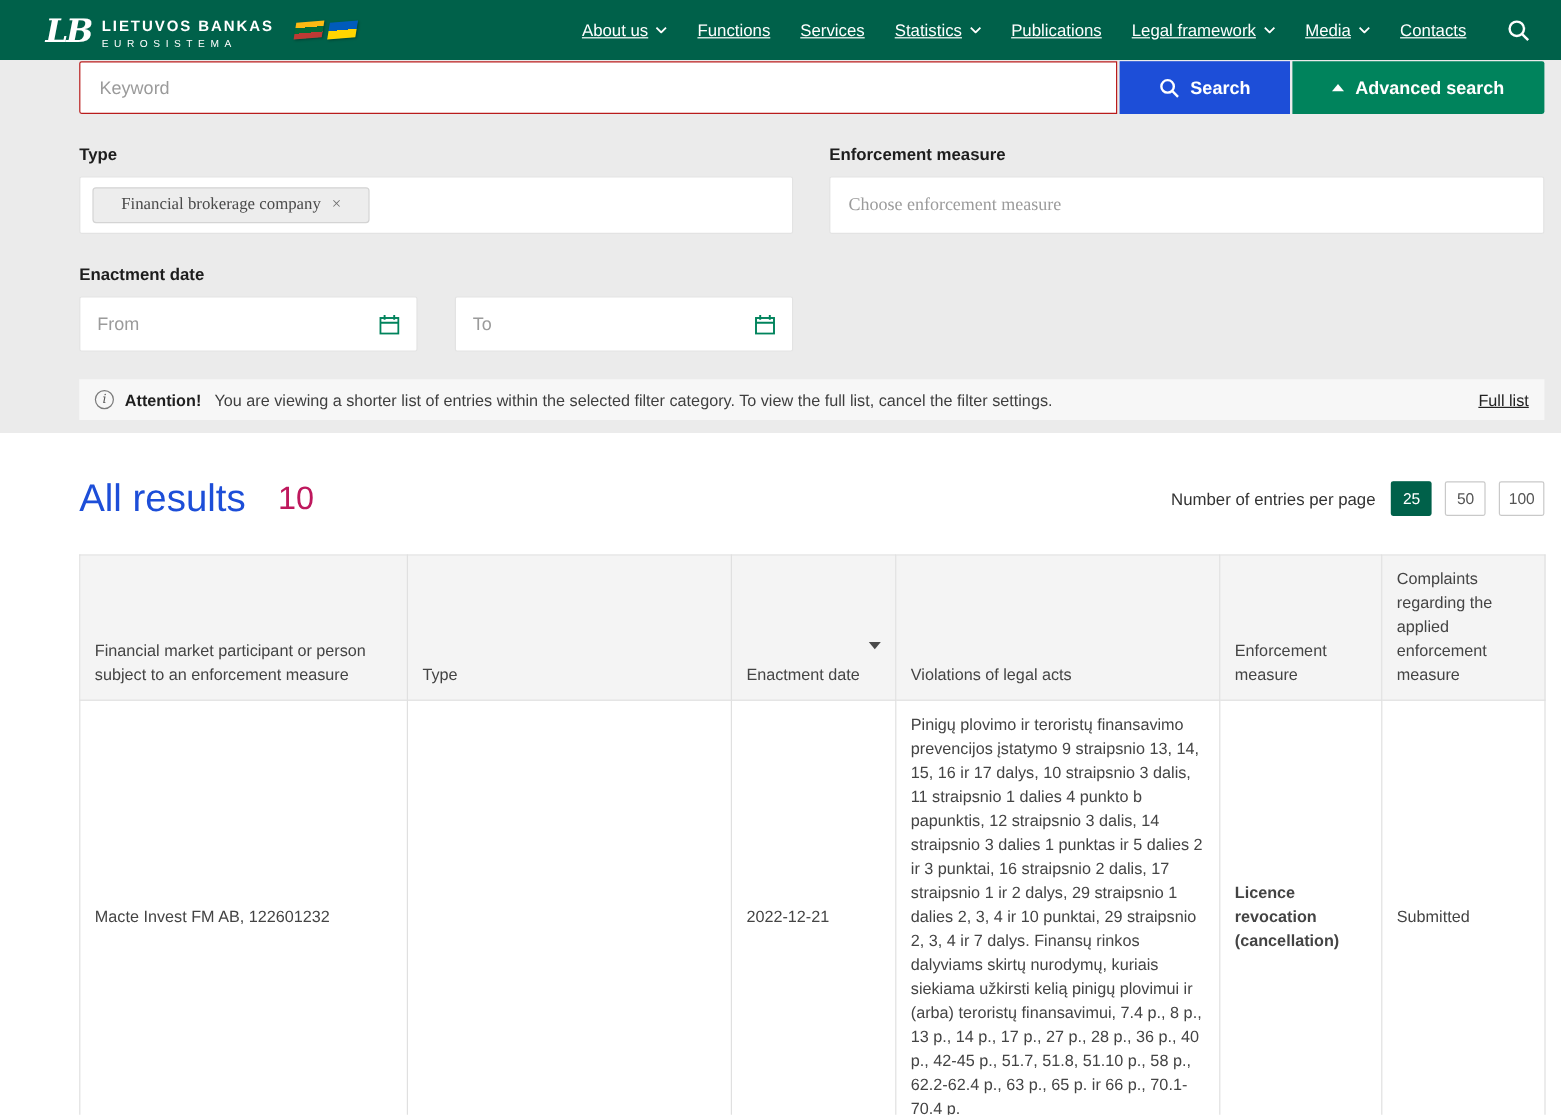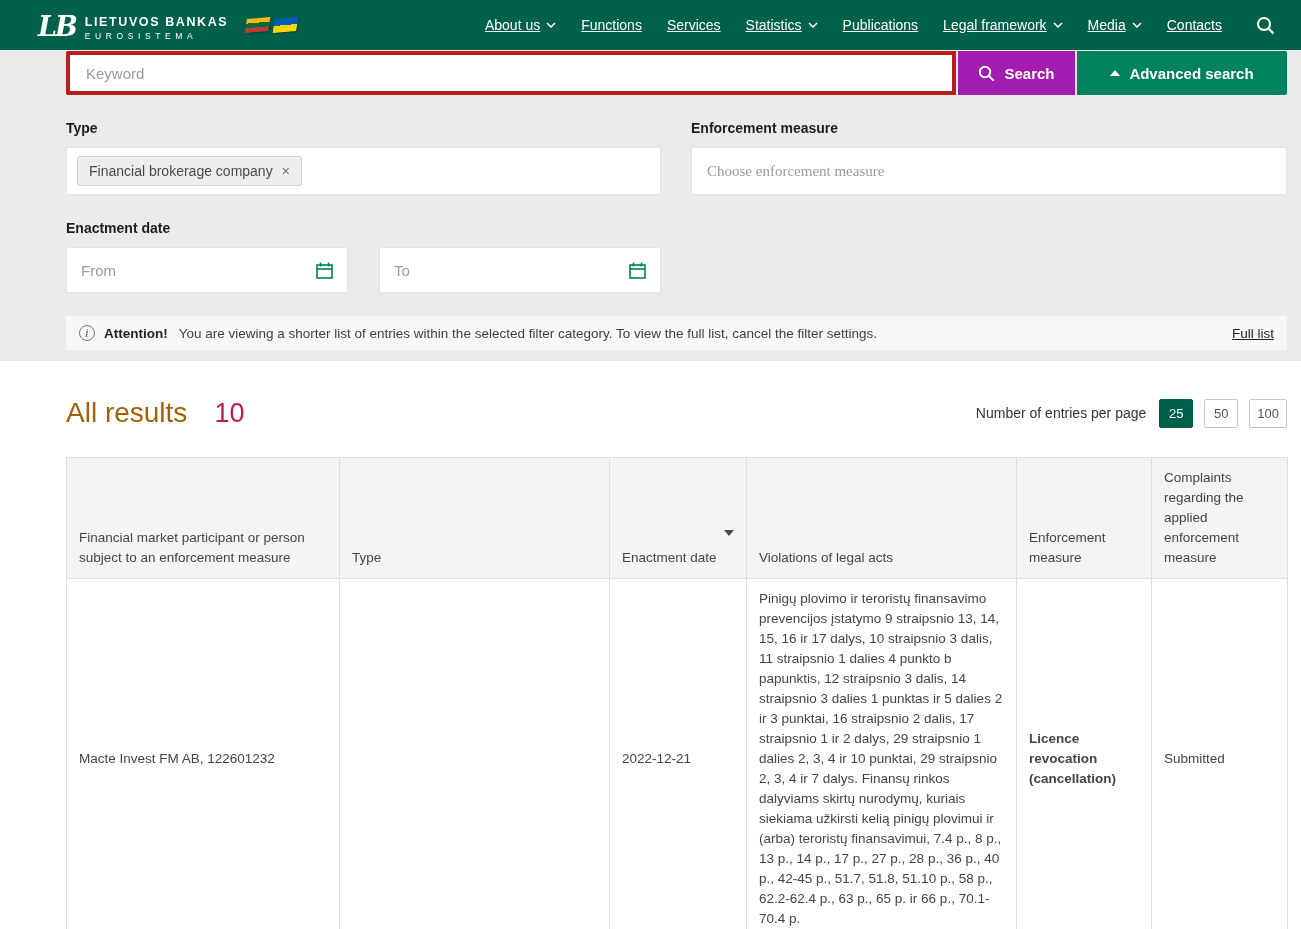--- a/index.html
+++ b/index.html
@@ -22,55 +22,55 @@
   .flag-lt { background:linear-gradient(to bottom,#FDB913 0 33%,#046A38 33% 66%,#BE3A34 66% 100%); }
   .flag-ua { background:linear-gradient(to bottom,#005BBB 0 50%,#FFD500 50% 100%); }
   .nav { margin-left:auto; display:flex; align-items:center; gap:25px; }
   .nav-item { color:#fff; font-size:14px; text-decoration:underline; display:inline-flex; align-items:center; gap:6px; white-space:nowrap; }
   .caret { display:inline-flex; }
   .topbar-search { margin-left:34px; margin-right:6px; background:none; border:none; display:flex; align-items:center; }
 
   
   .filter-section { background:#ebebeb; padding:1px 14px 11px 66px; }
   .search-row { display:flex; height:44px; }
-  .keyword-input { flex:1; border:4px solid #b91c1c; background:#fff; padding:0 16px; font-size:15px;
+  .keyword-input { flex:1; border:1px solid #b91c1c; background:#fff; padding:0 16px; font-size:15px;
                    color:#ec4899; border-radius:2px 0 0 2px; outline:none; }
   .keyword-input::placeholder, .placeholder-input::placeholder, .date-input::placeholder { color:#9b9b9b; }
-  .btn-search { width:117px; margin-left:2px; background:#a21caf; border:none; color:#fff; font-weight:bold;
+  .btn-search { width:142px; margin-left:2px; background:#1d4ed8; border:none; color:#fff; font-weight:bold;
                 font-size:15px; display:flex; align-items:center; justify-content:center; gap:9px; }
   .btn-advanced { width:210px; margin-left:2px; background:#00835c; border:none; color:#fff; font-weight:bold;
                   font-size:15px; display:flex; align-items:center; justify-content:center; gap:9px; border-radius:0 2px 2px 0; }
   .tri-up { width:0; height:0; border-left:5px solid transparent; border-right:5px solid transparent; border-bottom:6px solid #fff; }
 
   .filters-grid { display:grid; grid-template-columns:595px 1fr; column-gap:30px; align-items:start; }
   .filter-label { font-size:14px; font-weight:bold; color:#1d1d1d; margin-top:25px; margin-bottom:11px; }
   .select-box { height:48px; background:#fff; border:1px solid #e3e3e3; border-radius:2px; display:flex; align-items:center; padding:0 10px; }
-  .chip { background:#ededed; border:1px solid #d4d4d4; border-radius:3px; padding:6px 11px; font-size:14px;
-          color:#4a4a4a; display:inline-flex; align-items:center; gap:9px; }
+  .chip { background:#ededed; border:1px solid #d4d4d4; border-radius:3px; padding:6px 23px; font-size:14px;
+          color:#4a4a4a; display:inline-flex; align-items:center; gap:9px;font-family:Liberation Serif, serif; }
   .chip-close { color:#6f6f6f; font-size:14px; line-height:1; cursor:pointer; }
   .placeholder-input { width:100%; height:48px; background:#fff; border:1px solid #e3e3e3; border-radius:2px;
                        padding:0 15px; font-size:15px; color:#333; outline:none;font-family:Liberation Serif, serif; }
   .date-row { display:flex; gap:31px; }
   .date-field { width:282px; height:46px; background:#fff; border:1px solid #e3e3e3; border-radius:2px;
                 display:flex; align-items:center; padding:0 14px; }
   .date-input { border:none; outline:none; flex:1; font-size:15px; color:#333; background:transparent; min-width:0; }
   .cal-icon { display:flex; margin-left:8px; cursor:pointer; }
 
   .notice { margin-top:23px; background:#f7f7f7; height:34px; display:flex; align-items:center; padding:0 13px;
             gap:9px; font-size:13.5px; color:#3f3f3f; }
   .notice b { color:#1f1f1f; margin-right:2px; }
   .info-icon { width:16px; height:16px; min-width:16px; border:1px solid #7a7a7a; border-radius:50%;
                display:flex; align-items:center; justify-content:center; font-size:10.5px; color:#555;
                font-family:"DejaVu Serif", serif; font-style:italic; }
   .full-list { margin-left:auto; color:#222; text-decoration:underline; font-size:13.5px; white-space:nowrap; }
 
   
   .results { padding:36px 14px 0 66px; background:#fff; }
   .results-head { display:flex; align-items:center; }
-  .results-title { font-size:28px; font-weight:400; color:#a16207; }
+  .results-title { font-size:32px; font-weight:400; color:#1d4ed8; }
   .results-count { font-size:27px; color:#be185d; margin-left:27px; font-weight:400; }
   .per-page { margin-left:auto; display:flex; align-items:center; gap:11px; }
   .per-page-label { font-size:14px; color:#333; margin-right:2px; }
   .pp-btn { min-width:34px; height:29px; padding:0 7px; border:1px solid #c9c9c9; background:#fff; color:#555;
             font-size:13px; display:flex; align-items:center; justify-content:center; border-radius:2px; }
   .pp-btn.selected { background:#00614a; border-color:#00614a; color:#fff; }
 
   .results-table { width:100%; border-collapse:collapse; table-layout:fixed; margin-top:28px; }
   .results-table th { background:#f4f4f4; border:1px solid #e0e0e0; padding:10px 12px; font-weight:400;
                       font-size:13.5px; color:#444; text-align:left; vertical-align:bottom; line-height:20px; }

